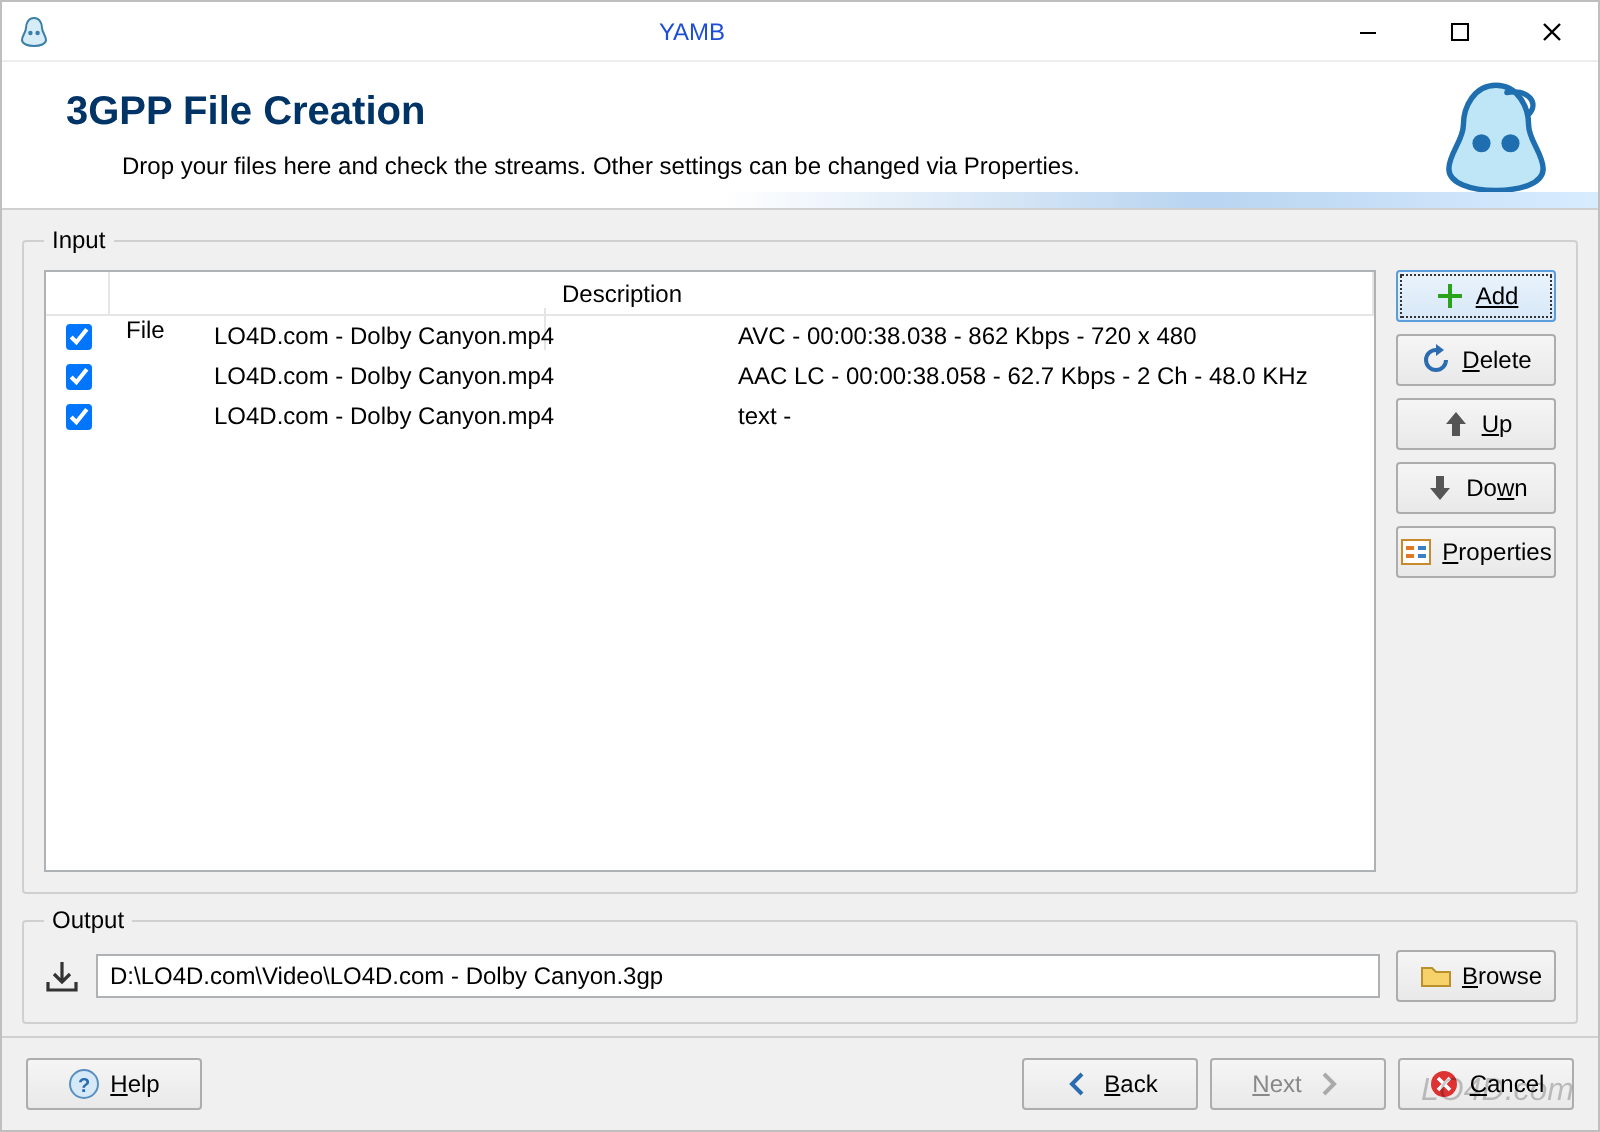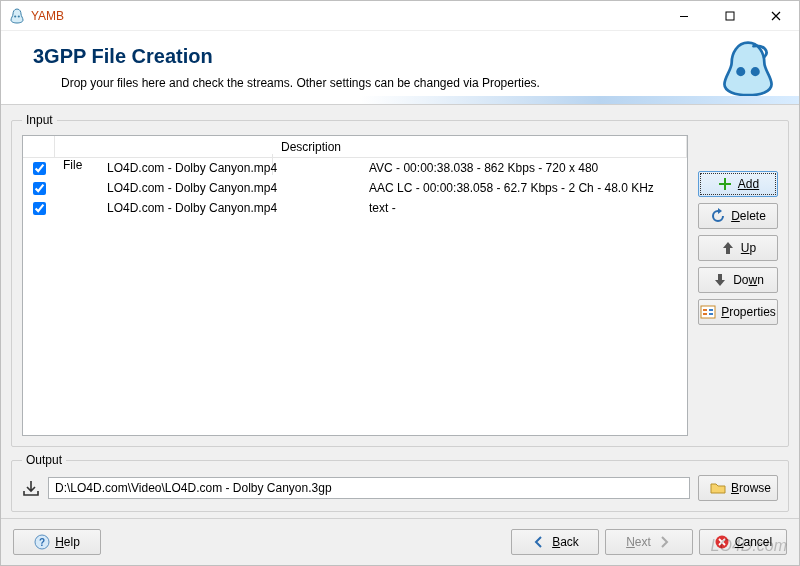--- a/index.html
+++ b/index.html
@@ -29,22 +29,23 @@
     padding: 0 0 0 8px;
     background: #fff;
     border-bottom: 1px solid #eee;
   }
   .titlebar .app-icon {
     width: 16px; height: 16px;
     margin-right: 6px;
   }
   .titlebar .title {
     flex: 1;
-    color: #c2410c;
-    font-size: 12px;
+    color: #1d4ed8;
+    font-size: 12px;
+    text-align: center;
   }
   .titlebar .win-btn {
     width: 46px; height: 30px;
     display: flex; align-items: center; justify-content: center;
     color: #000;
     font-size: 12px;
   }
   .header {
     padding: 14px 24px 10px 32px;
     position: relative;
@@ -158,21 +159,20 @@
     border-radius: 2px;
     padding: 0 6px;
     cursor: default;
     user-select: none;
   }
   .btn.focused {
     border: 1px solid #5b9dd9;
     outline: 1px dotted #333;
     outline-offset: -3px;
     background: linear-gradient(#eaf3fb, #d7e8f8);
-    margin-top: 36px;
   }
   .btn .u { text-decoration: underline; }
   .btn .ico { width:16px; height:16px; flex:0 0 16px; }
   .output-row {
     display:flex;
     align-items:center;
     gap:8px;
   }
   .out-icon { width:18px; height:18px; flex:0 0 18px; }
   .out-path {

